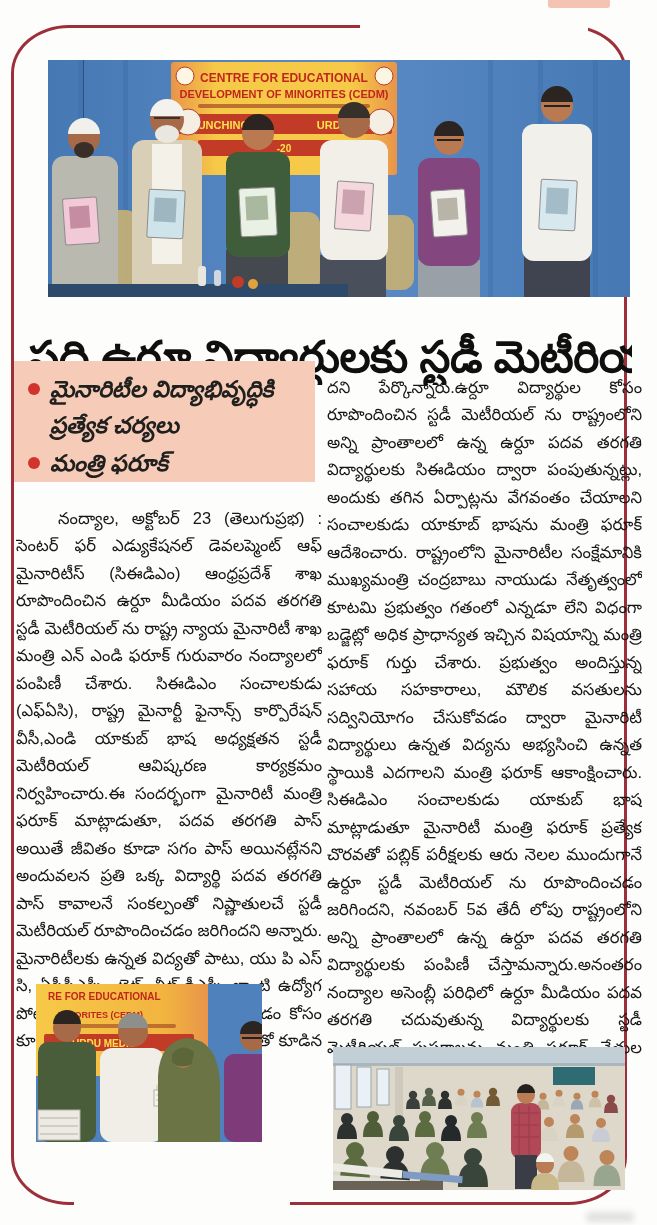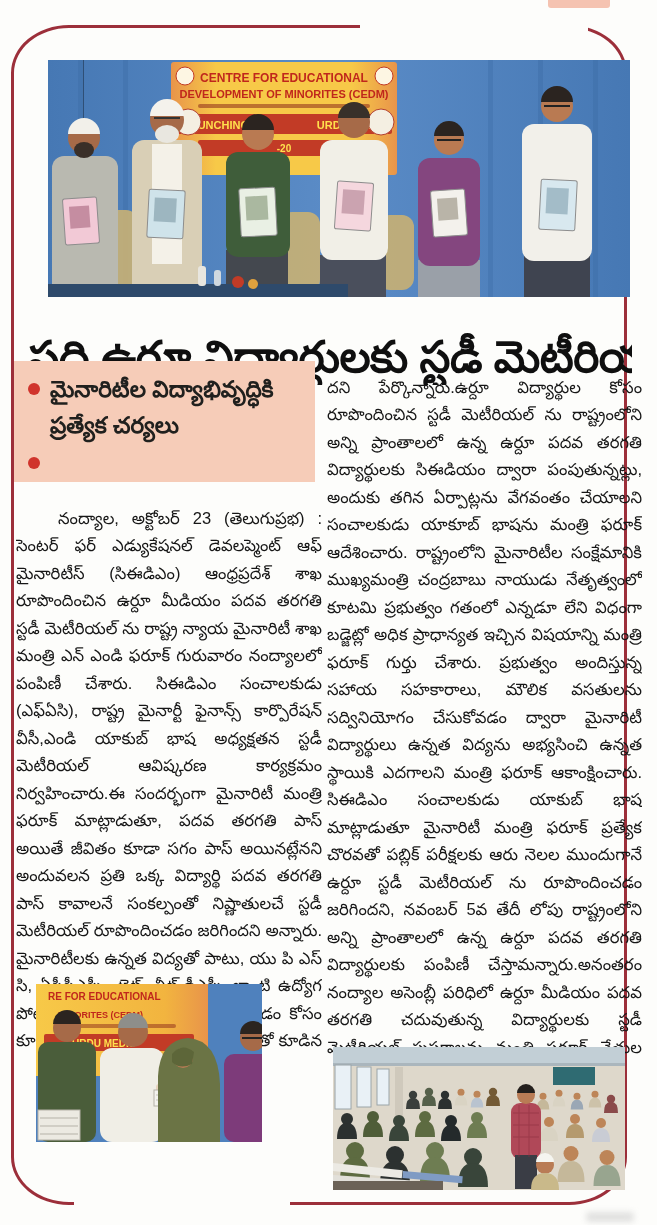--- a/index.html
+++ b/index.html
@@ -25,21 +25,21 @@
   .photo-top{left:48px;top:60px;width:582px;height:237px;}
   .photo-bl{left:36px;top:984px;width:226px;height:158px;}
   .photo-br{left:333px;top:1047px;width:292px;height:143px;}
   .headline{
     position:absolute;left:28px;top:300px;width:604px;height:56px;
     font-size:44px;font-weight:bold;color:#0f0f0f;letter-spacing:-0.5px;
     white-space:nowrap;overflow:hidden;line-height:56px;
   }
   .highlight-box{
     position:absolute;left:14px;top:361px;width:301px;height:121px;
-    background:#f6ccb8;box-sizing:border-box;padding:10px 8px 0 10px;
+    background:#f6ccb8;box-sizing:border-box;padding:10px 8px 0 10px;font-style:italic;
   }
   .highlight-item{
     display:flex;align-items:flex-start;
     font-size:23px;font-weight:bold;line-height:36px;color:#20201e;
     margin-bottom:2px;
   }
   .bullet-dot{
     flex:0 0 auto;width:12px;height:12px;border-radius:50%;
     background:#d0342c;margin:12px 10px 0 4px;
   }
@@ -181,20 +181,21 @@
 
 <h1 class="headline">పది ఉర్దూ విద్యార్థులకు స్టడీ మెటీరియల్ పంపిణీ</h1>
 
 <div class="highlight-box">
   <div class="highlight-item">
     <span class="bullet-dot"></span>
     <span>మైనారిటీల విద్యాభివృద్ధికి ప్రత్యేక చర్యలు</span>
   </div>
   <div class="highlight-item">
     <span class="bullet-dot"></span>
+    <span>మంత్రి ఫరూక్</span>
   </div>
 </div>
 
 <p class="bodycol col-left">నంద్యాల, అక్టోబర్ 23 (తెలుగుప్రభ) : సెంటర్ ఫర్ ఎడ్యుకేషనల్ డెవలప్మెంట్ ఆఫ్ మైనారిటీస్ (సిఈడిఎం) ఆంధ్రప్రదేశ్ శాఖ రూపొందించిన ఉర్దూ మీడియం పదవ తరగతి స్టడీ మెటీరియల్ ను రాష్ట్ర న్యాయ మైనారిటీ శాఖ మంత్రి ఎన్ ఎండి ఫరూక్ గురువారం నంద్యాలలో పంపిణీ చేశారు. సిఈడిఎం సంచాలకుడు (ఎఫ్ఏసి), రాష్ట్ర మైనార్టీ ఫైనాన్స్ కార్పొరేషన్ వీసీ,ఎండి యాకుబ్ భాష అధ్యక్షతన స్టడీ మెటీరియల్ ఆవిష్కరణ కార్యక్రమం నిర్వహించారు.ఈ సందర్భంగా మైనారిటీ మంత్రి ఫరూక్ మాట్లాడుతూ, పదవ తరగతి పాస్ అయితే జీవితం కూడా సగం పాస్ అయినట్లేనని అందువలన ప్రతి ఒక్క విద్యార్థి పదవ తరగతి పాస్ కావాలనే సంకల్పంతో నిష్ణాతులచే స్టడీ మెటీరియల్ రూపొందించడం జరిగిందని అన్నారు. మైనారిటీలకు ఉన్నత విద్యతో పాటు, యు పి ఎస్ సి, ఏపీపీఎస్సీ, టెట్, నీట్,డీఎస్సీ లాంటి ఉద్యోగ పోటీ పరీక్షలకు ప్రత్యేకంగా శిక్షణ ఇవ్వడం కోసం కూటమి ప్రభుత్వం ప్రత్యేక కార్యాచరణ తో కూడిన చర్యలను అమలు చేస్తున్నదని అన్నారు. మైనారిటీ మంత్రిత్వ శాఖ నేతృత్వంలో రాష్ట్రవ్యాప్తంగా సిఈడిఎం కేంద్రాల ద్వారా మైనారిటీ విద్యార్థులకు ఉచిత విద్య,ఉచిత శిక్షణ ఇవ్వడం జరుగుతున్న</p>
 <p class="bodycol col-right">దని పేర్కొన్నారు.ఉర్దూ విద్యార్థుల కోసం రూపొందించిన స్టడీ మెటీరియల్ ను రాష్ట్రంలోని అన్ని ప్రాంతాలలో ఉన్న ఉర్దూ పదవ తరగతి విద్యార్థులకు సిఈడియం ద్వారా పంపుతున్నట్లు, అందుకు తగిన ఏర్పాట్లను వేగవంతం చేయాలని సంచాలకుడు యాకూబ్ భాషను మంత్రి ఫరూక్ ఆదేశించారు. రాష్ట్రంలోని మైనారిటీల సంక్షేమానికి ముఖ్యమంత్రి చంద్రబాబు నాయుడు నేతృత్వంలో కూటమి ప్రభుత్వం గతంలో ఎన్నడూ లేని విధంగా బడ్జెట్లో అధిక ప్రాధాన్యత ఇచ్చిన విషయాన్ని మంత్రి ఫరూక్ గుర్తు చేశారు. ప్రభుత్వం అందిస్తున్న సహాయ సహకారాలు, మౌలిక వసతులను సద్వినియోగం చేసుకోవడం ద్వారా మైనారిటీ విద్యార్థులు ఉన్నత విద్యను అభ్యసించి ఉన్నత స్థాయికి ఎదగాలని మంత్రి ఫరూక్ ఆకాంక్షించారు. సిఈడిఎం సంచాలకుడు యాకుబ్ భాష మాట్లాడుతూ మైనారిటీ మంత్రి ఫరూక్ ప్రత్యేక చొరవతో పబ్లిక్ పరీక్షలకు ఆరు నెలల ముందుగానే ఉర్దూ స్టడీ మెటీరియల్ ను రూపొందించడం జరిగిందని, నవంబర్ 5వ తేదీ లోపు రాష్ట్రంలోని అన్ని ప్రాంతాలలో ఉన్న ఉర్దూ పదవ తరగతి విద్యార్థులకు పంపిణీ చేస్తామన్నారు.అనంతరం నంద్యాల అసెంబ్లీ పరిధిలో ఉర్దూ మీడియం పదవ తరగతి చదువుతున్న విద్యార్థులకు స్టడీ మెటీరియల్ పుస్తకాలను మంత్రి ఫరూక్ చేతుల మీదుగా సిఈడిఎం అధికారులు పంపిణీ చేశారు. ఈ కార్యక్రమంలో జిల్లా విద్యాశాఖ అధికారి జనార్దన్ రెడ్డి, జిల్లా ఉర్దూ పాఠశాలల తనిఖీ అధికారి అస్ముద్దీన్, పలువురు అధికారులు సిబ్బంది పాల్గొన్నారు.</p>
 
 <div class="photo photo-bl">
   <svg width="283" height="158" viewBox="0 0 283 158">
     <defs>
       <linearGradient id="bann2" x1="0" y1="0" x2="1" y2="0">

